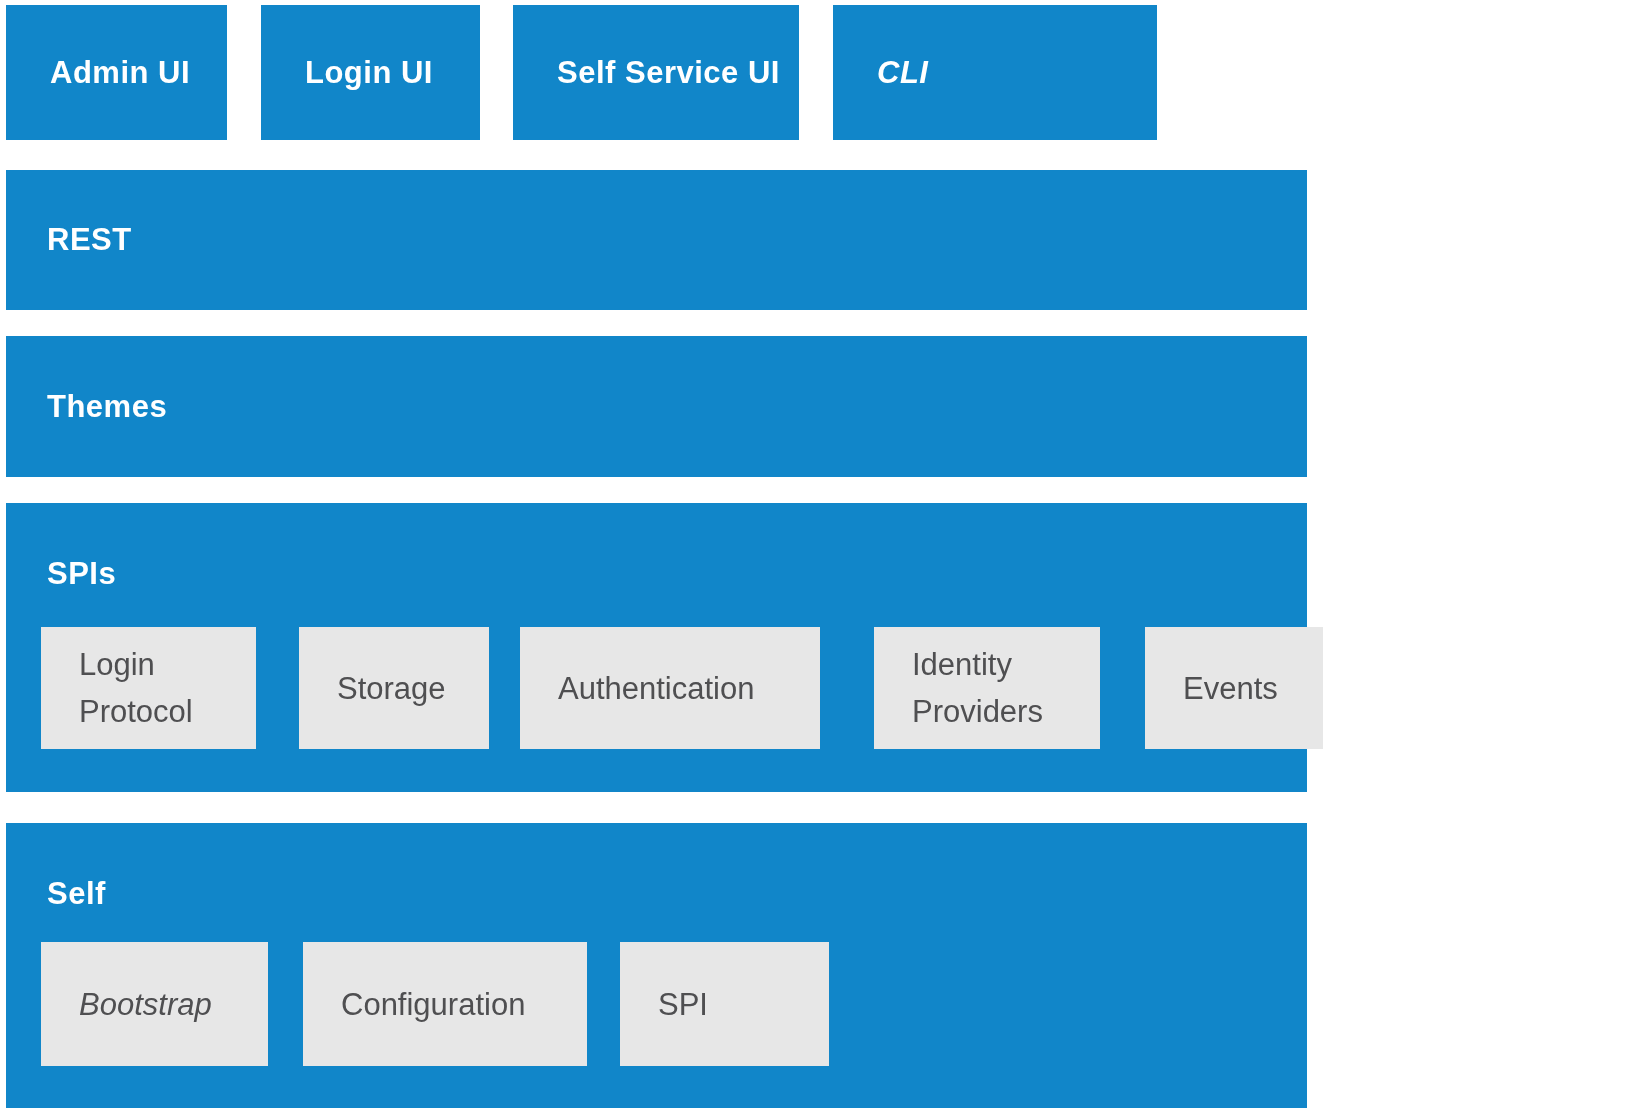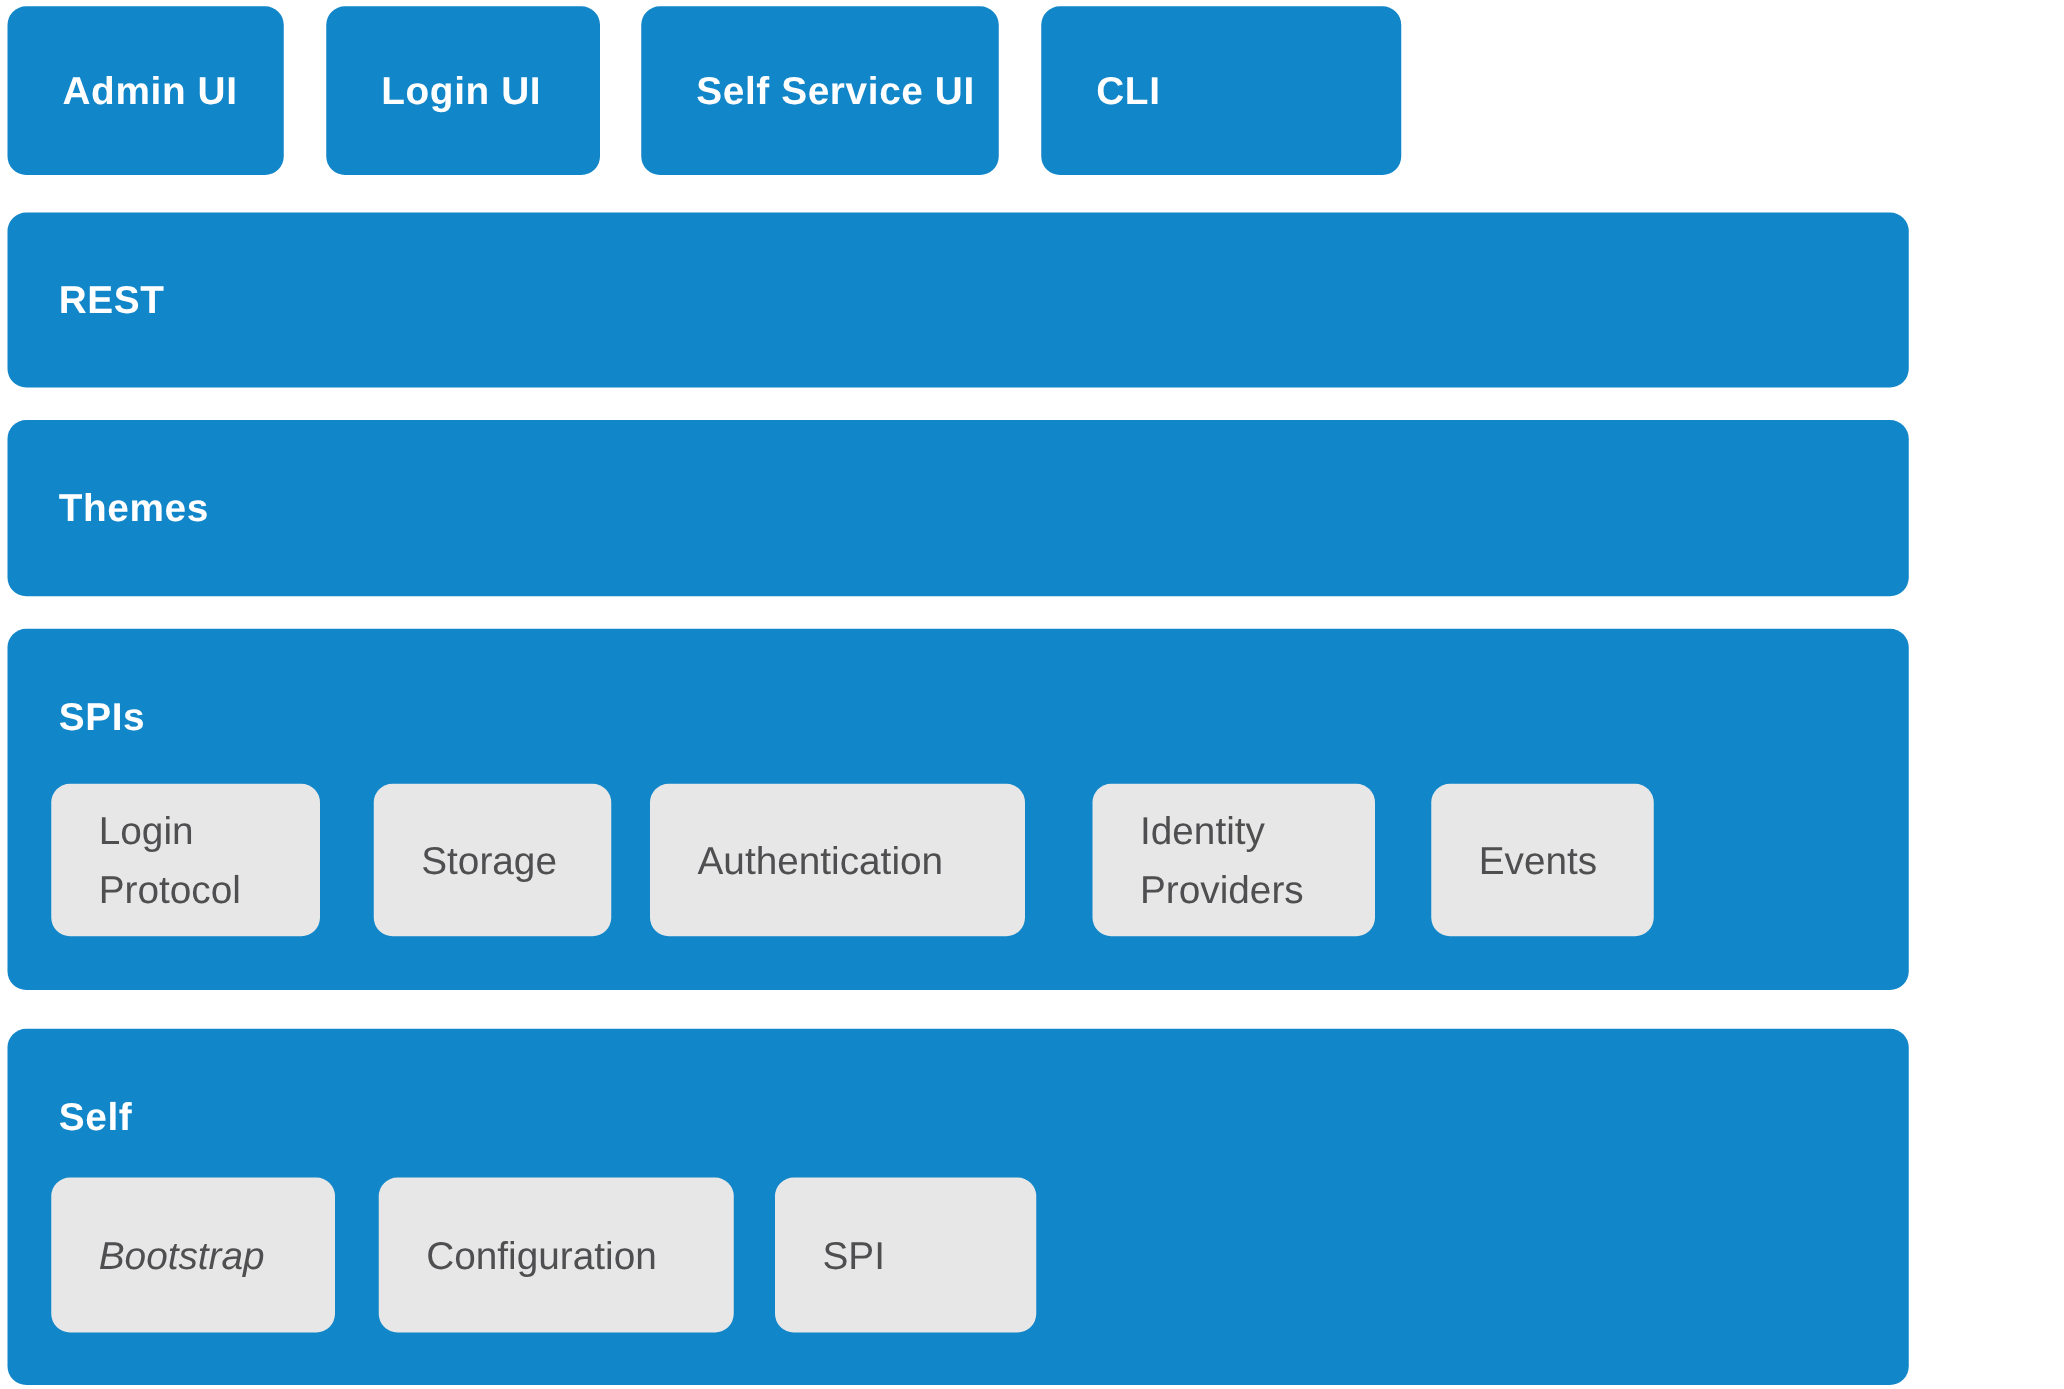--- a/index.html
+++ b/index.html
@@ -1,21 +1,21 @@
 <!DOCTYPE html>
 <html style="--blue: #1186c9; --box-gray: #e7e7e7; --label-white: #ffffff; --box-text: #4f4f51;"><head>
 <meta charset="utf-8">
 <style>
   :root {
     --blue: #1186c9;
     --box-gray: #e7e7e7;
     --label-white: #ffffff;
     --box-text: #4f4f51;
   }
-  * { box-sizing: border-box; border-radius: 15px; }
+  * { box-sizing: border-box; }
   html, body { margin: 0; padding: 0; background: #ffffff; }
   body { font-family: "Liberation Sans", sans-serif; }
 
   .canvas {
     position: relative;
     width: 1651px;
     height: 1111px;
     background: #ffffff;
     overflow: hidden;
   }
@@ -26,36 +26,36 @@
     top: 5px;
     height: 135px;
     background: var(--blue);
     display: flex;
     align-items: center;
     padding-left: 44px;
   }
   .t1 { left: 6px;   width: 221px; }
   .t2 { left: 261px; width: 219px; }
   .t3 { left: 513px; width: 286px; }
-  .t4 { left: 833px; width: 288px; }
+  .t4 { left: 833px; width: 324px; font-style: italic; }
 
   .blabel {
     color: var(--label-white);
     font-size: 31px;
     font-weight: bold;
     letter-spacing: 0.5px;
     line-height: 36px;
     white-space: nowrap;
   }
 
   
   .bar {
     position: absolute;
     left: 6px;
-    width: 1521px;
+    width: 1301px;
     background: var(--blue);
   }
   .bar.rest   { top: 170px; height: 140px; display: flex; align-items: center; padding-left: 41px; }
   .bar.themes { top: 336px; height: 141px; display: flex; align-items: center; padding-left: 41px; }
   .bar.spis   { top: 503px; height: 289px; }
   .bar.core   { top: 823px; height: 285px; }
 
   .bar-title {
     position: absolute;
     left: 41px;

